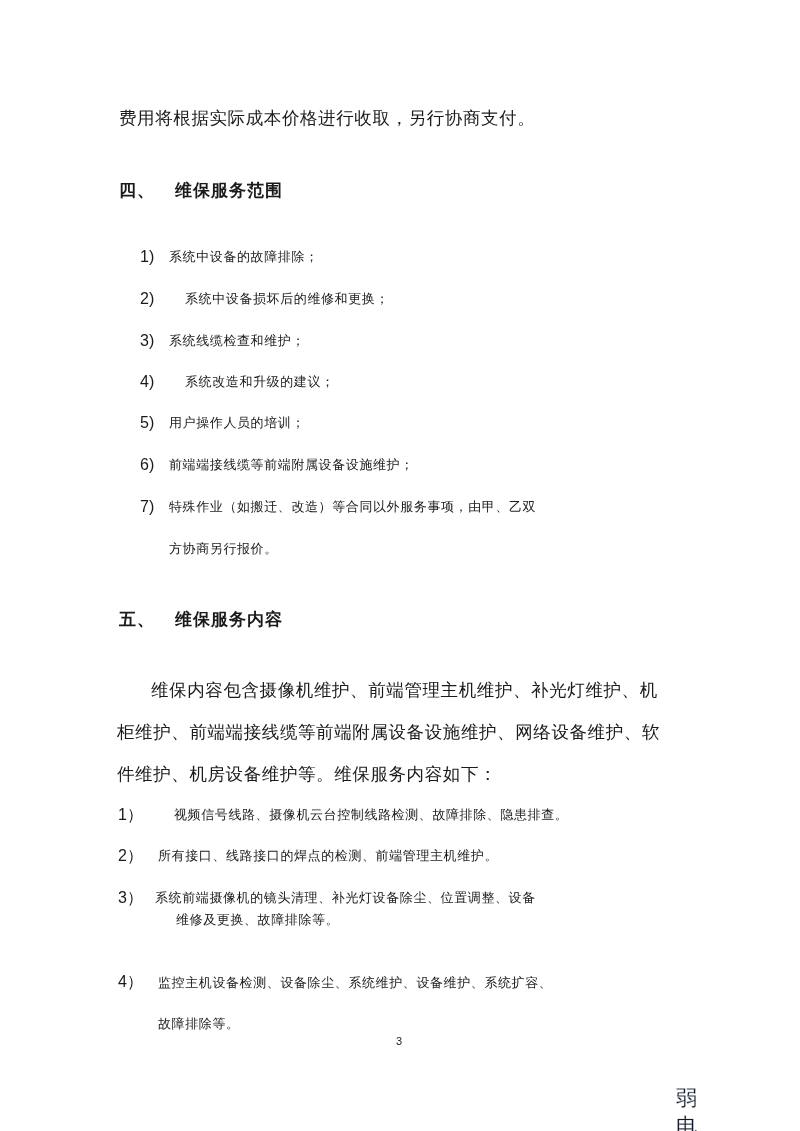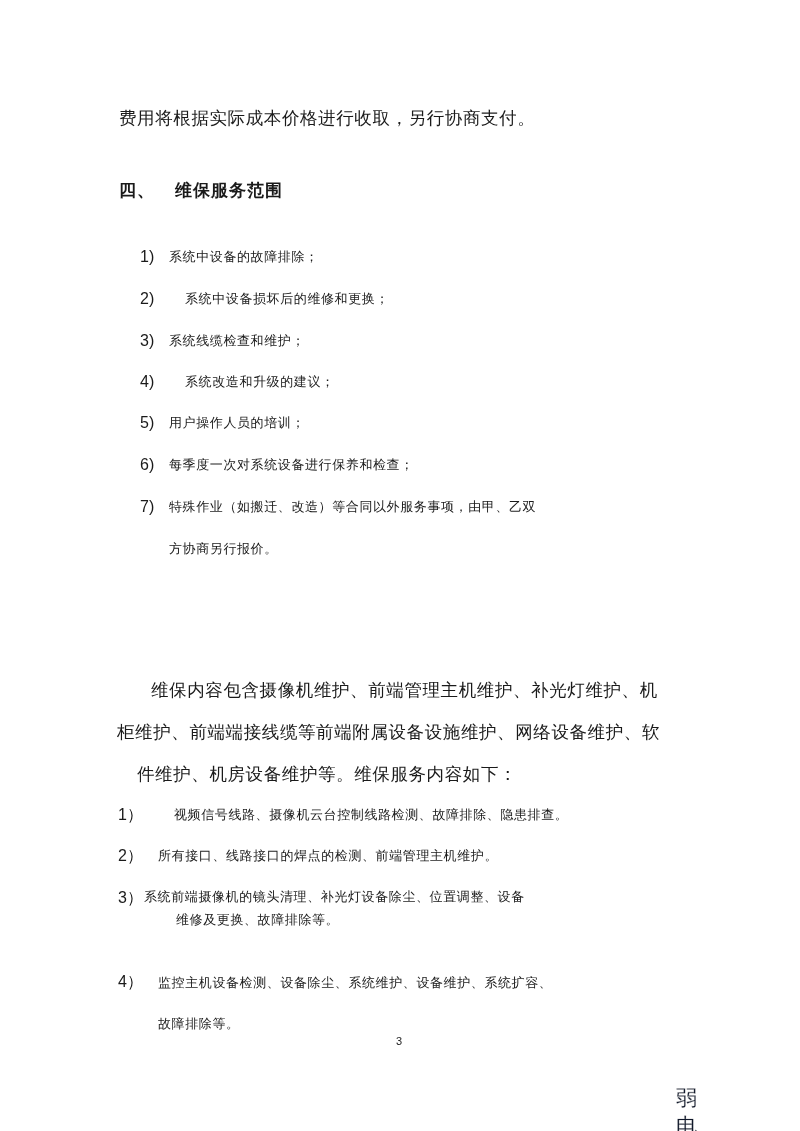--- a/index.html
+++ b/index.html
@@ -96,43 +96,46 @@
     <span class="num-label" style="left:140px; top:329px;">3)</span>
     <span class="item-text" style="left:169px; top:329px;">系统线缆检查和维护；</span>
 
     <span class="num-label" style="left:140px; top:370px;">4)</span>
     <span class="item-text" style="left:185px; top:370px;">系统改造和升级的建议；</span>
 
     <span class="num-label" style="left:140px; top:411px;">5)</span>
     <span class="item-text" style="left:169px; top:411px;">用户操作人员的培训；</span>
 
     <span class="num-label" style="left:140px; top:453px;">6)</span>
-    <span class="item-text" style="left:169px; top:453px;">每季度一次对系统设备进行保养和检查；</span>
+    <span class="item-text" style="left:169px; top:453px;">前端端接线缆等前端附属设备设施维护；</span>
 
     <span class="num-label" style="left:140px; top:495px;">7)</span>
     <span class="item-text" style="left:169px; top:495px;">特殊作业（如搬迁、改造）等合同以外服务事项，由甲、乙双</span>
     <span class="item-text" style="left:169px; top:537px;">方协商另行报价。</span>
   </div>
 
+  <div class="heading" style="left:119px; top:605px;">
+    <span class="num">五、</span><span>维保服务内容</span>
+  </div>
 
   <div>
     <div class="line" style="left:151px; top:678px;">维保内容包含摄像机维护、前端管理主机维护、补光灯维护、机</div>
     <div class="line" style="left:117px; top:720px;">柜维护、前端端接线缆等前端附属设备设施维护、网络设备维护、软</div>
-    <div class="line" style="left:117px; top:762px;margin-left:20px;">件维护、机房设备维护等。维保服务内容如下：</div>
+    <div class="line" style="left:117px; top:762px;">件维护、机房设备维护等。维保服务内容如下：</div>
   </div>
 
   <div>
     <span class="num-label" style="left:118px; top:803px;">1）</span>
     <span class="item-text" style="left:158px; top:803px;margin-left:16px;">视频信号线路、摄像机云台控制线路检测、故障排除、隐患排查。</span>
 
     <span class="num-label" style="left:118px; top:844px;">2）</span>
     <span class="item-text" style="left:158px; top:844px;">所有接口、线路接口的焊点的检测、前端管理主机维护。</span>
 
     <span class="num-label" style="left:118px; top:886px;">3）</span>
-    <span class="item-text" style="left:144px; top:886px;font-family:Liberation Mono, monospace;">系统前端摄像机的镜头清理、补光灯设备除尘、位置调整、设备</span>
+    <span class="item-text" style="left:155px; top:886px;">系统前端摄像机的镜头清理、补光灯设备除尘、位置调整、设备</span>
     <span class="item-text" style="left:158px; top:908px;margin-left:18px;">维修及更换、故障排除等。</span>
 
     <span class="num-label" style="left:118px; top:970px;">4）</span>
     <span class="item-text" style="left:158px; top:971px;">监控主机设备检测、设备除尘、系统维护、设备维护、系统扩容、</span>
     <span class="item-text" style="left:158px; top:1012px;">故障排除等。</span>
   </div>
 
   <div class="page-number">3</div>
 
   <div class="watermark">

